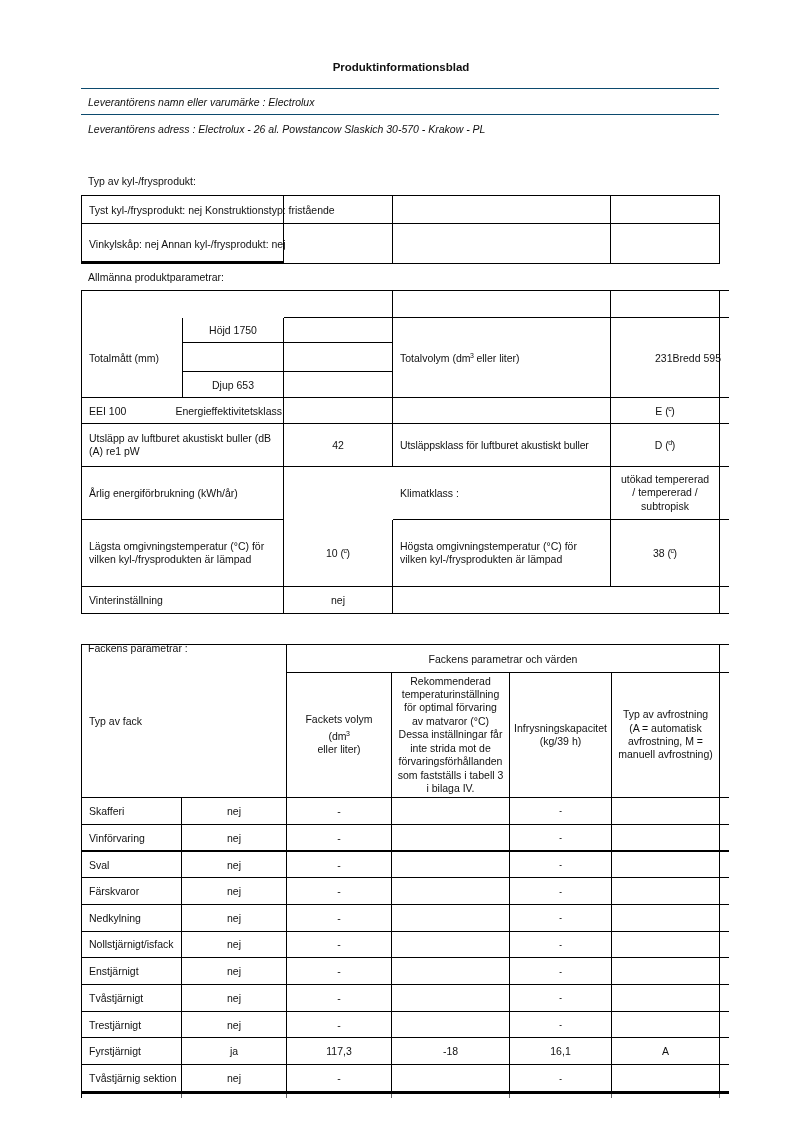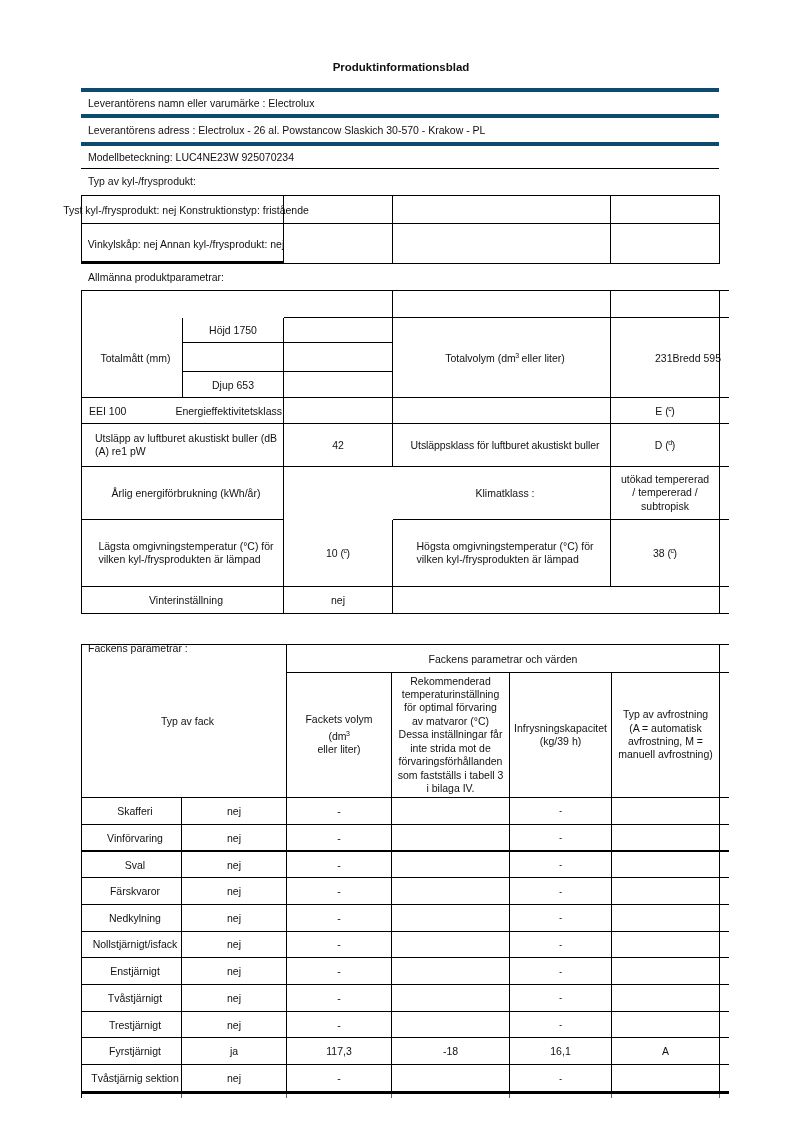--- a/index.html
+++ b/index.html
@@ -3,31 +3,31 @@
 <meta charset="utf-8">
 <style>
   html,body{margin:0;padding:0;background:#fff;}
   .page{position:relative;width:802px;height:1134px;background:#ffffff;overflow:hidden;
         font-family:"Liberation Sans","DejaVu Sans",sans-serif;font-size:10.5px;color:#111;}
   .hd{position:absolute;left:88px;font-size:10.5px;color:#111;}
   #page-title{position:absolute;top:61px;left:0;width:100%;text-align:center;
               font-weight:600;font-size:11.5px;}
   
   #supplier{position:absolute;left:81px;top:88px;width:638px;}
-  .srow{border-top:4px solid #0c4a6e;display:flex;align-items:center;padding-left:7px;box-sizing:border-box;}
+  .srow{border-top:1px solid #0c4a6e;display:flex;align-items:center;padding-left:7px;box-sizing:border-box;font-style:italic;}
   .srow.last{border-bottom:1px solid #000;}
   
   .grid{display:grid;border-top:1px solid #000;border-left:1px solid #000;box-sizing:content-box;}
   .c{box-sizing:border-box;border-right:1px solid #000;border-bottom:1px solid #000;overflow:visible;}
   .sp{box-sizing:border-box;border-bottom:1px solid #000;}
   .spn{box-sizing:border-box;}
   .vc{display:flex;align-items:center;}
   .cc{display:flex;align-items:center;justify-content:center;text-align:center;}
   .col{flex-direction:column;}
-  .pl{padding-left:7px;justify-content:center;}
+  .pl{padding-left:7px;}
   .nw{white-space:nowrap;}
   .ov{position:relative;z-index:2;white-space:nowrap;}
   .ln{line-height:13.4px;}
   .sup{font-size:7px;vertical-align:4px;letter-spacing:0;margin:0 -0.5px;}
   
   #t1{position:absolute;left:81px;top:195px;grid-template-columns:202px 109px 218px 109px;
       grid-template-rows:28px 40px;}
   #t1-strip{position:absolute;left:81px;top:261px;width:203px;height:3px;background:#000;}
   
   #t2{position:absolute;left:81px;top:290px;
@@ -56,21 +56,20 @@
 </head>
 <body>
 
 <div class="page">
 
   <div id="page-title">Produktinformationsblad</div>
 
   <div id="supplier">
     <div class="srow" style="height:26px">Leverantörens namn eller varumärke : Electrolux</div>
     <div class="srow" style="height:28px">Leverantörens adress : Electrolux - 26 al. Powstancow Slaskich 30-570 - Krakow - PL</div>
-    <div class="srow last" style="height:27px">Modellbeteckning: LUC4NE23W 925070234</div>
   </div>
 
   <div class="hd" style="top:175px">Typ av kyl-/frysprodukt:</div>
 
   <div id="t1" class="grid">
     <div class="c vc pl">
         <span class="ov">Tyst kyl-/frysprodukt: nej Konstruktionstyp: fristående</span>
       </div>
     <div class="c"></div>
     <div class="c"></div>

